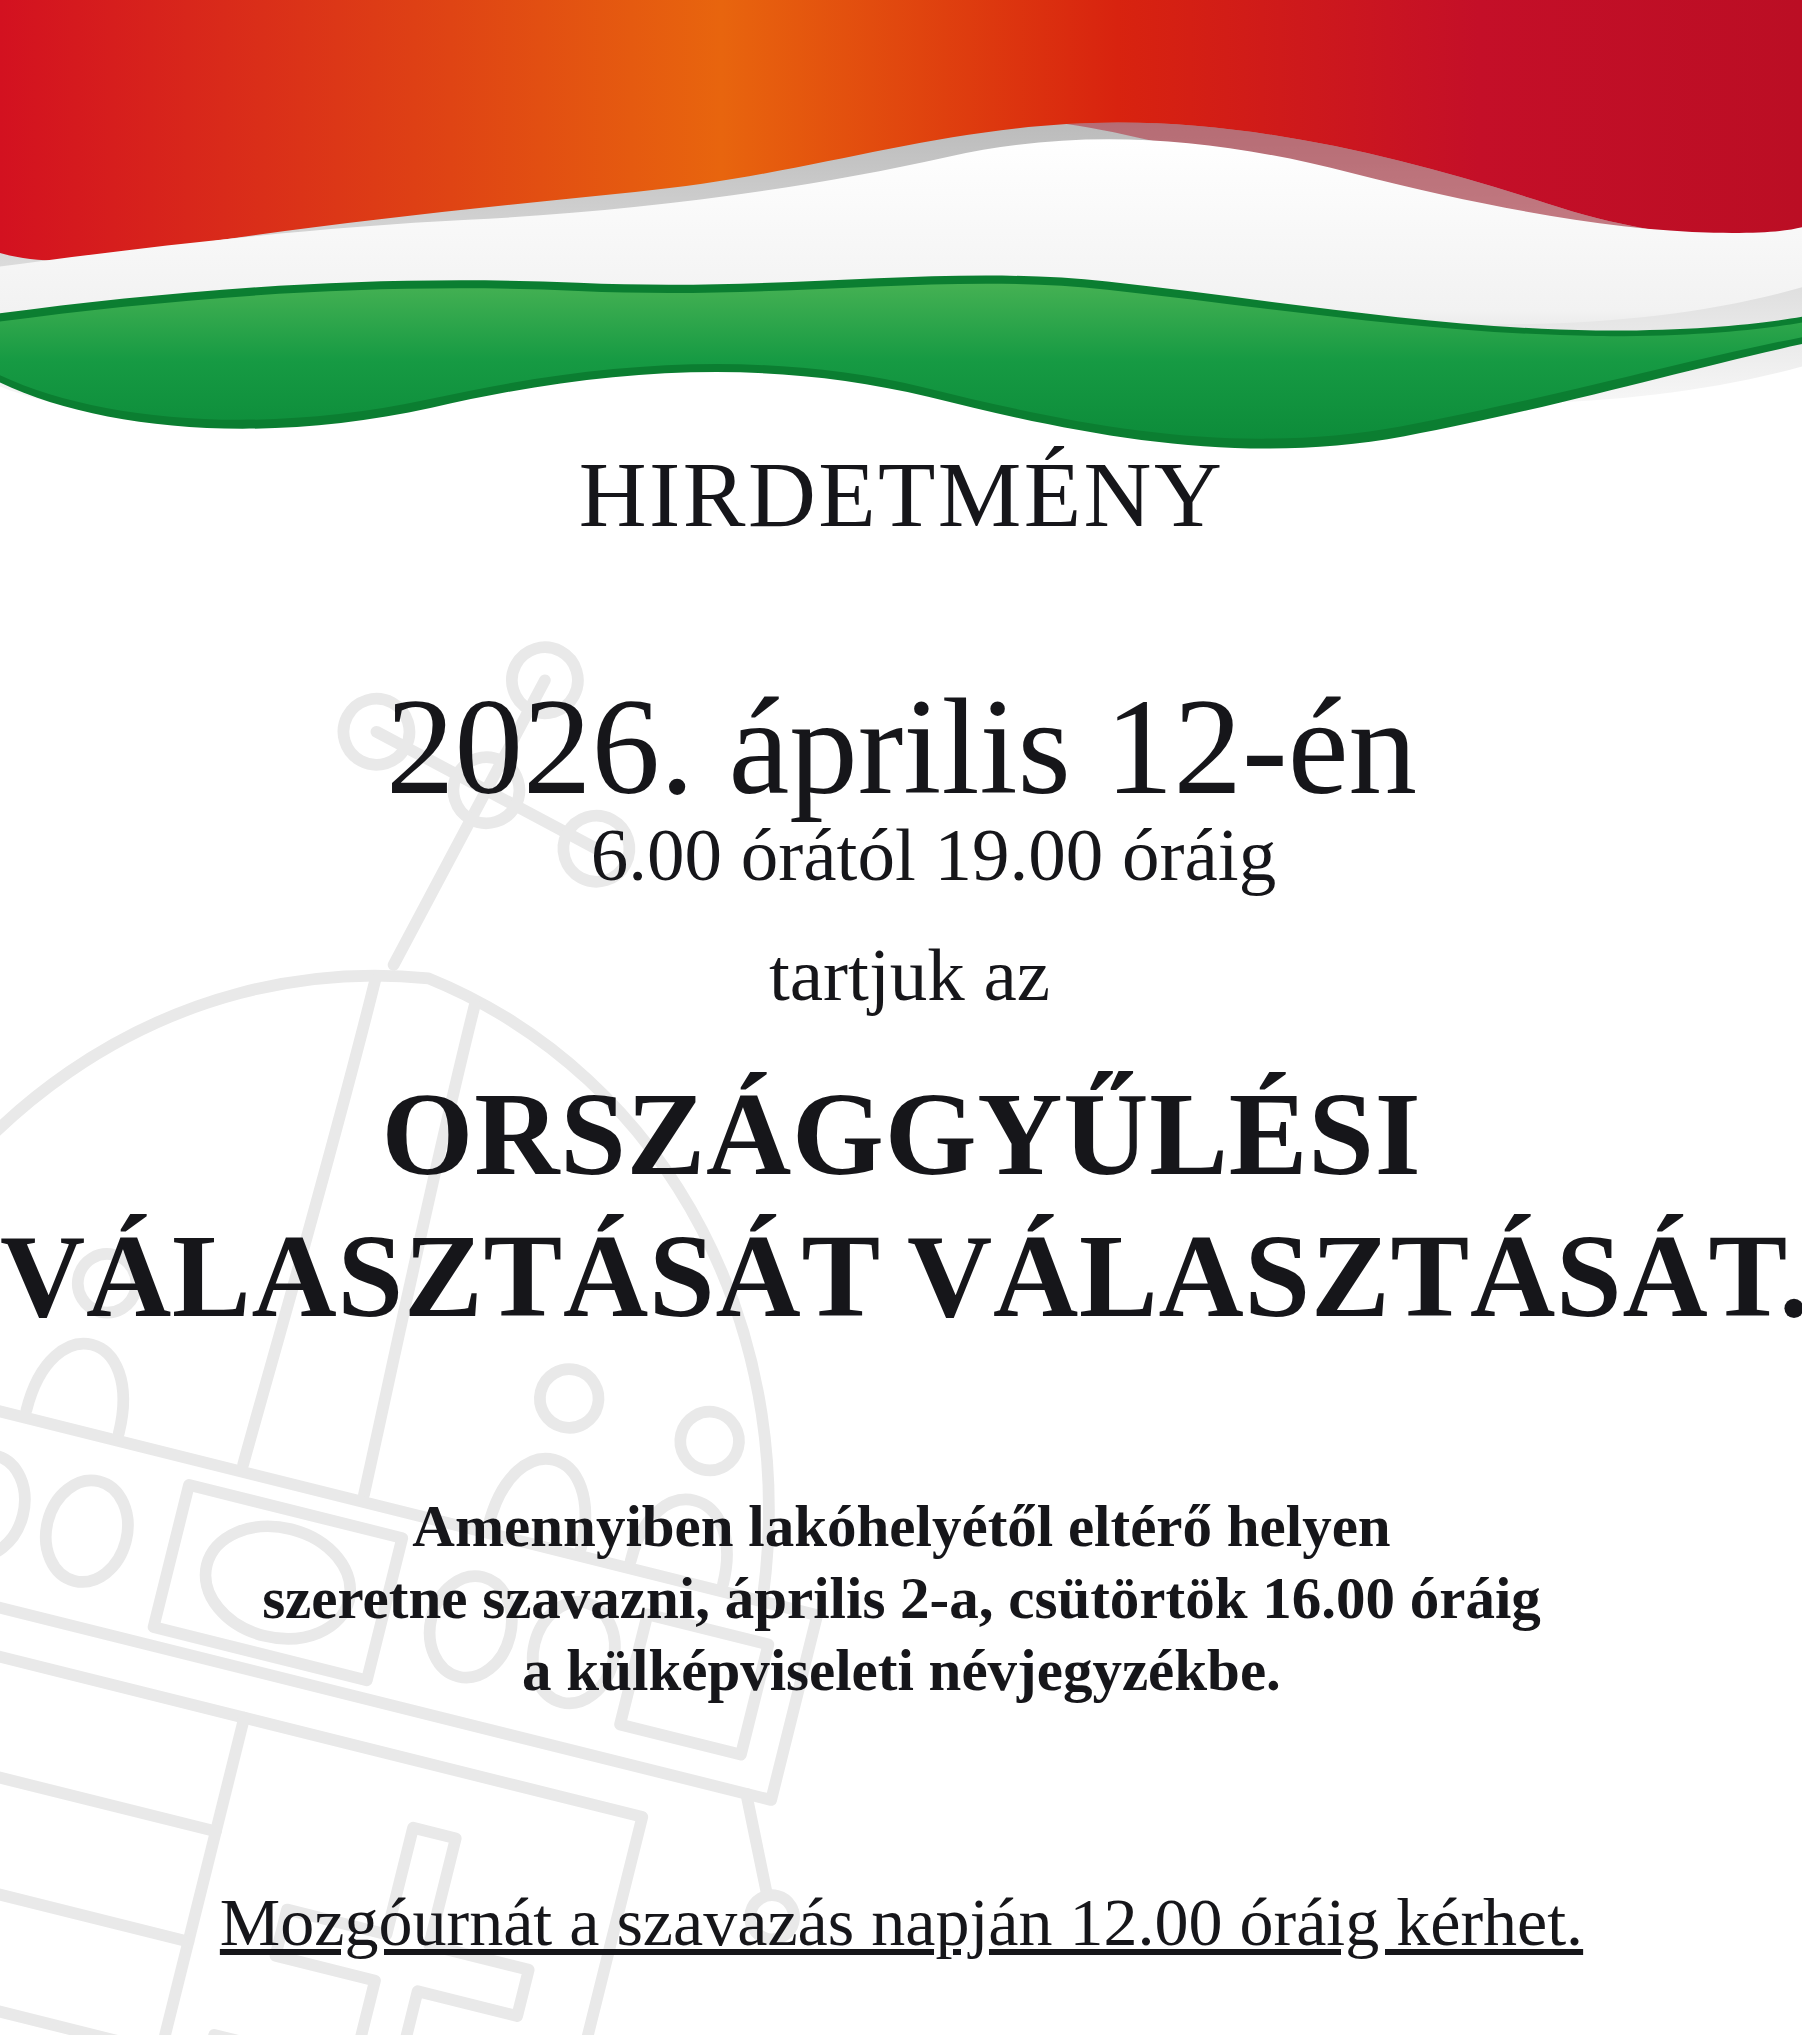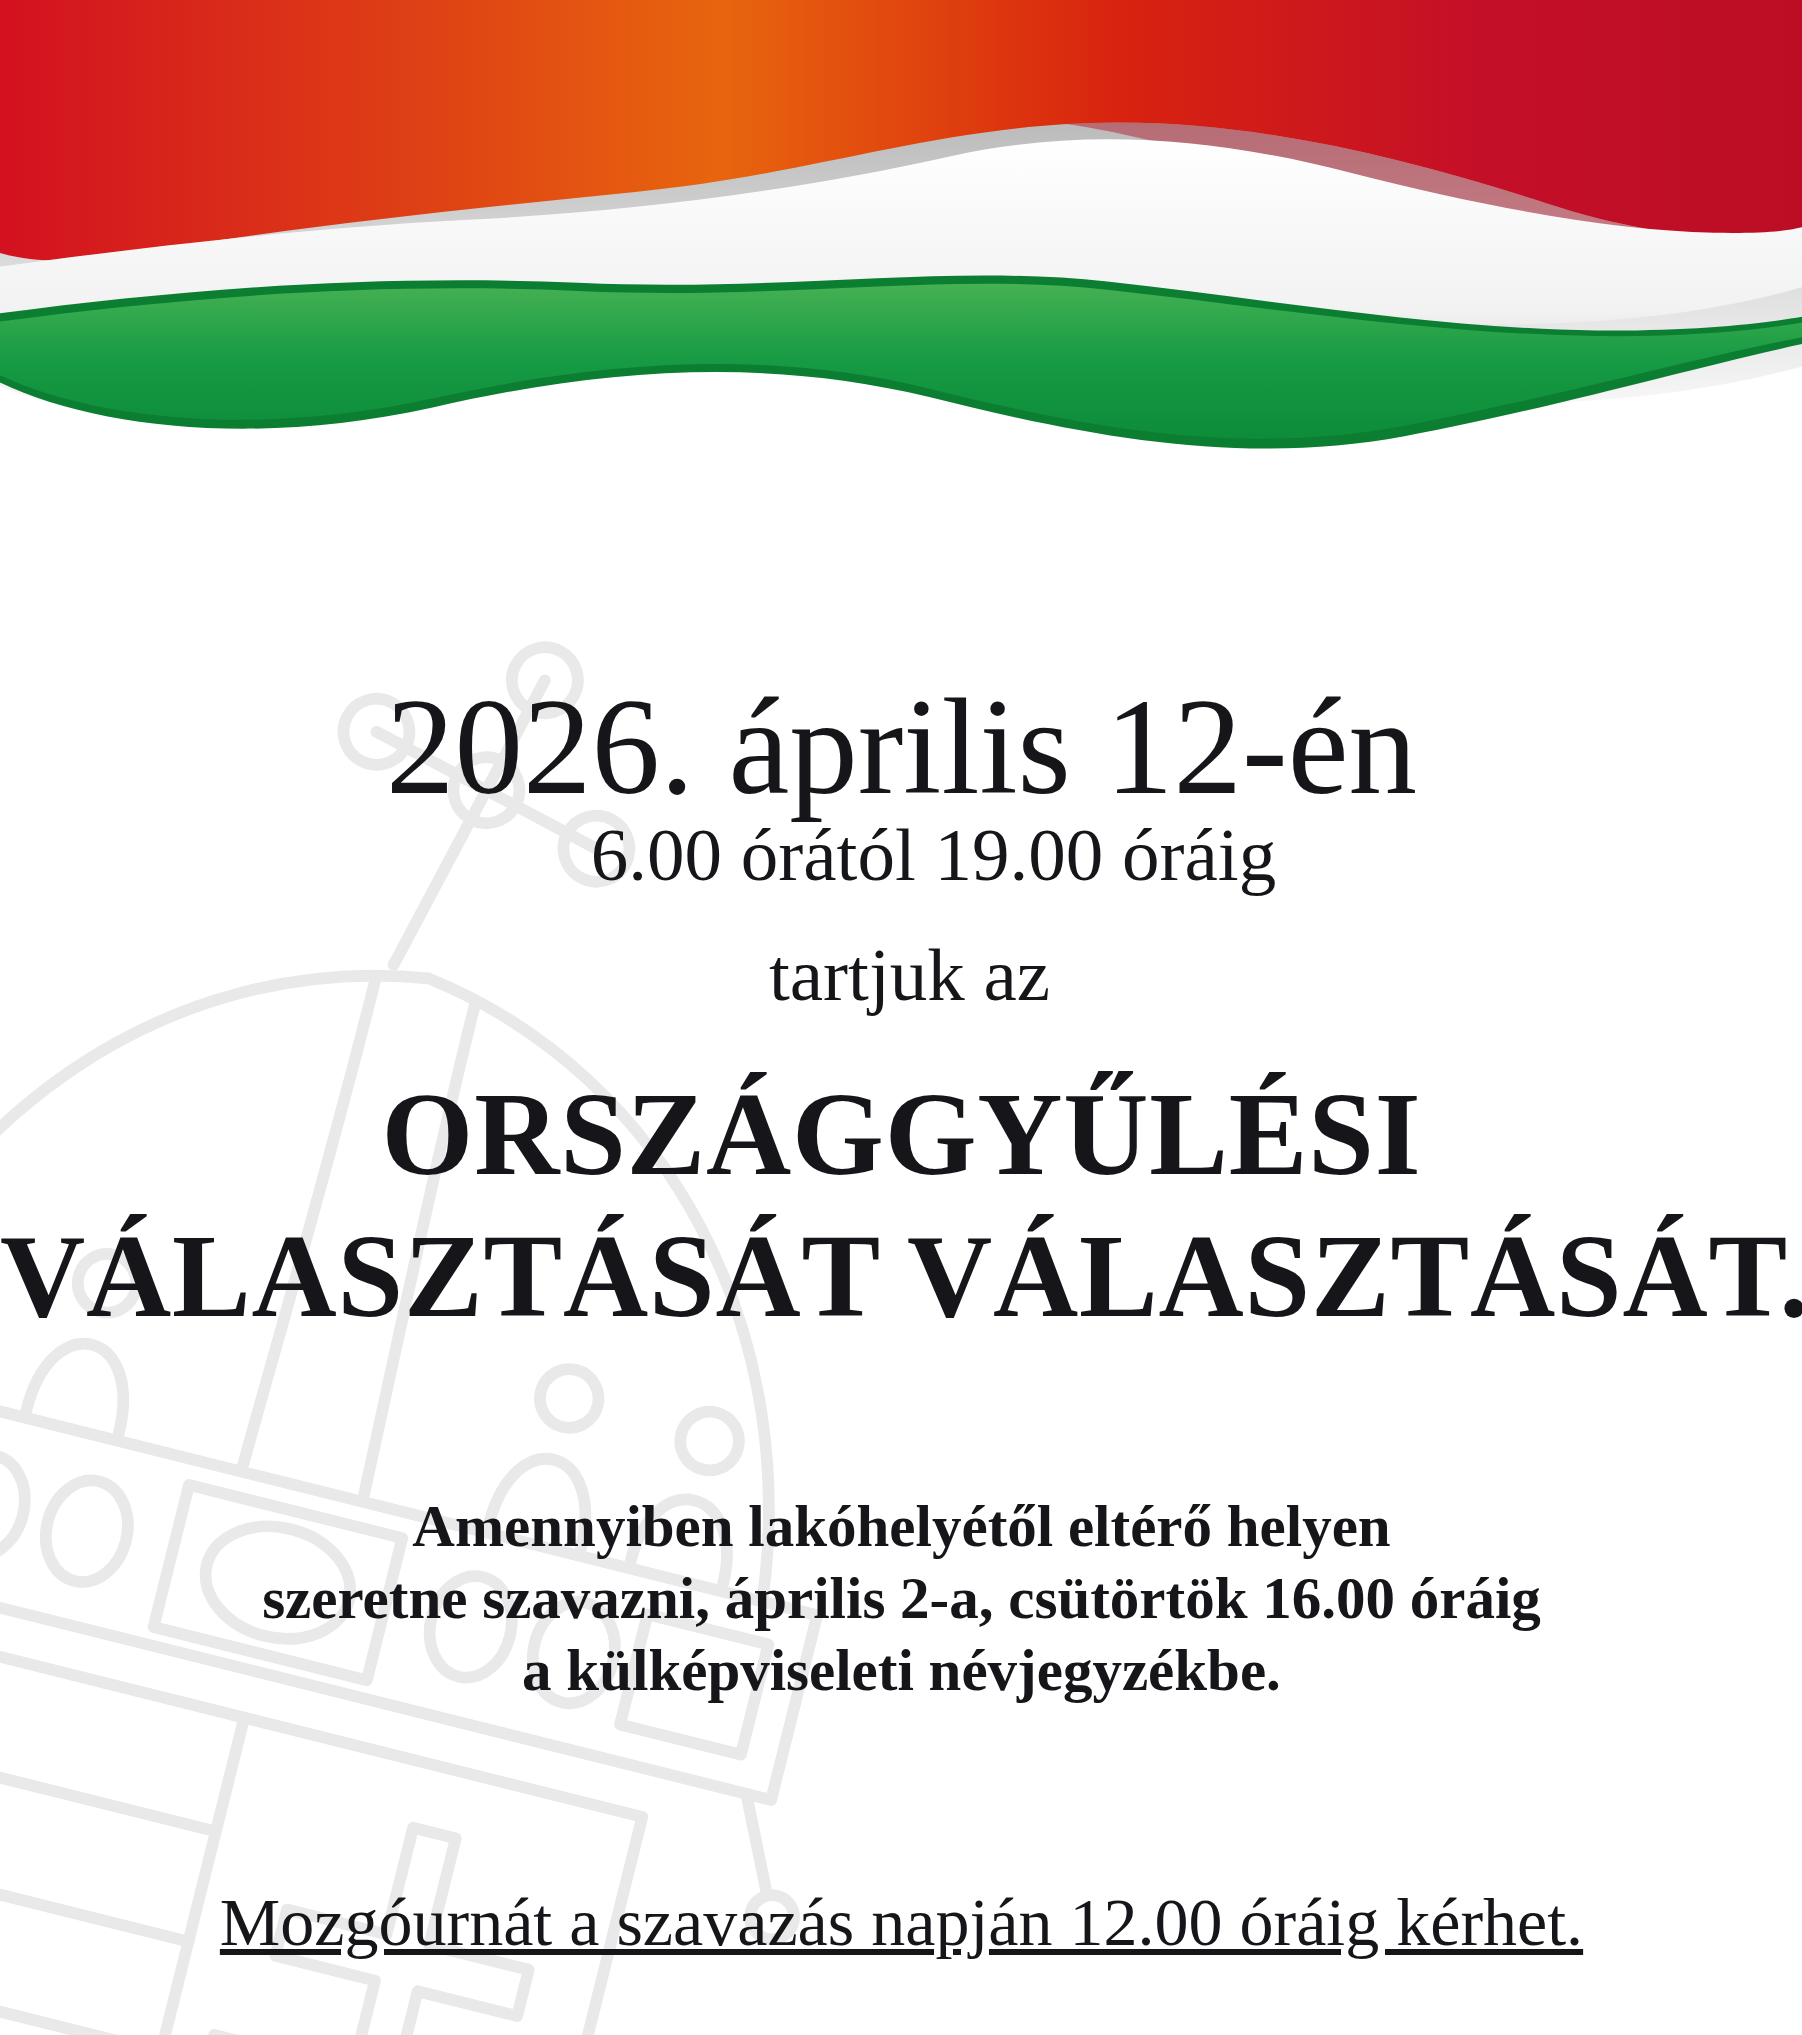--- a/index.html
+++ b/index.html
@@ -142,20 +142,21 @@
       C3120,736 3520,806 3920,812 C4160,814 4330,795 4429,778 L4429,845
       C4150,905 3850,995 3450,1072 C3050,1145 2680,1075 2280,975 C1880,878 1480,905 1060,1002
       C640,1095 240,1055 0,940 Z"></path>
 
     <path fill="url(#gGreen)" d="M0,790 C420,735 900,692 1420,715 C1940,738 2320,668 2720,712
       C3120,756 3520,820 3920,826 C4160,828 4330,810 4429,792 L4429,828
       C4140,885 3840,972 3440,1048 C3040,1120 2670,1052 2270,952 C1870,858 1470,888 1050,982
       C630,1072 235,1032 0,922 Z"></path>
   </svg>
 
+  <div class="txt title">HIRDETMÉNY</div>
 
   <div class="txt date-head">2026. április 12-én</div>
 
   <div class="txt time-line">6.00 órától 19.00 óráig</div>
 
   <div class="txt lead-in">tartjuk az</div>
 
   <div class="txt headline">
     <div>ORSZÁGGYŰLÉSI</div>
     <div>VÁLASZTÁSÁT VÁLASZTÁSÁT.</div>

